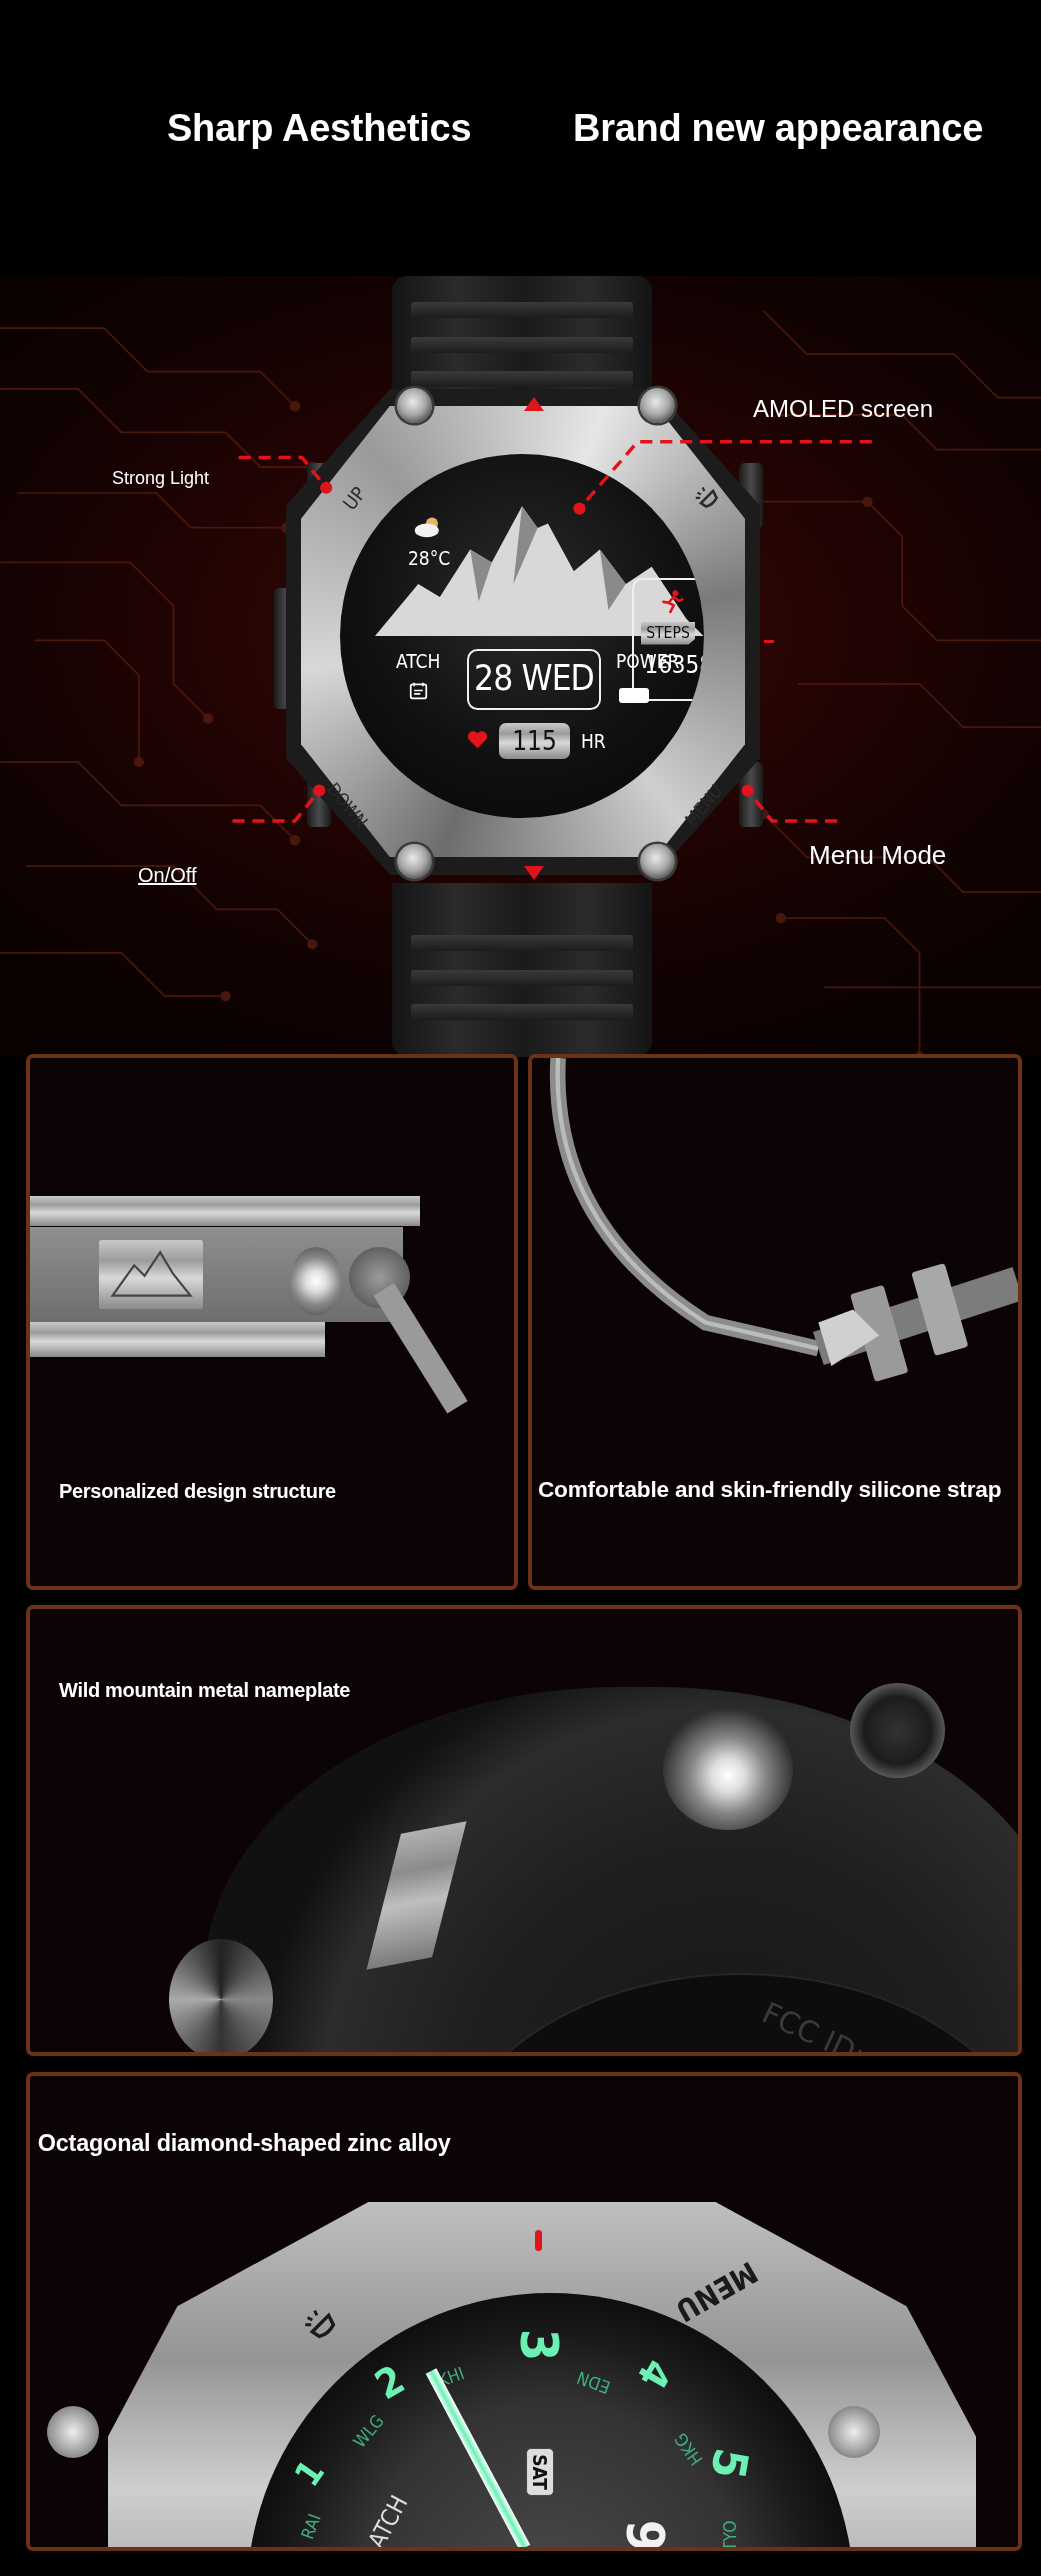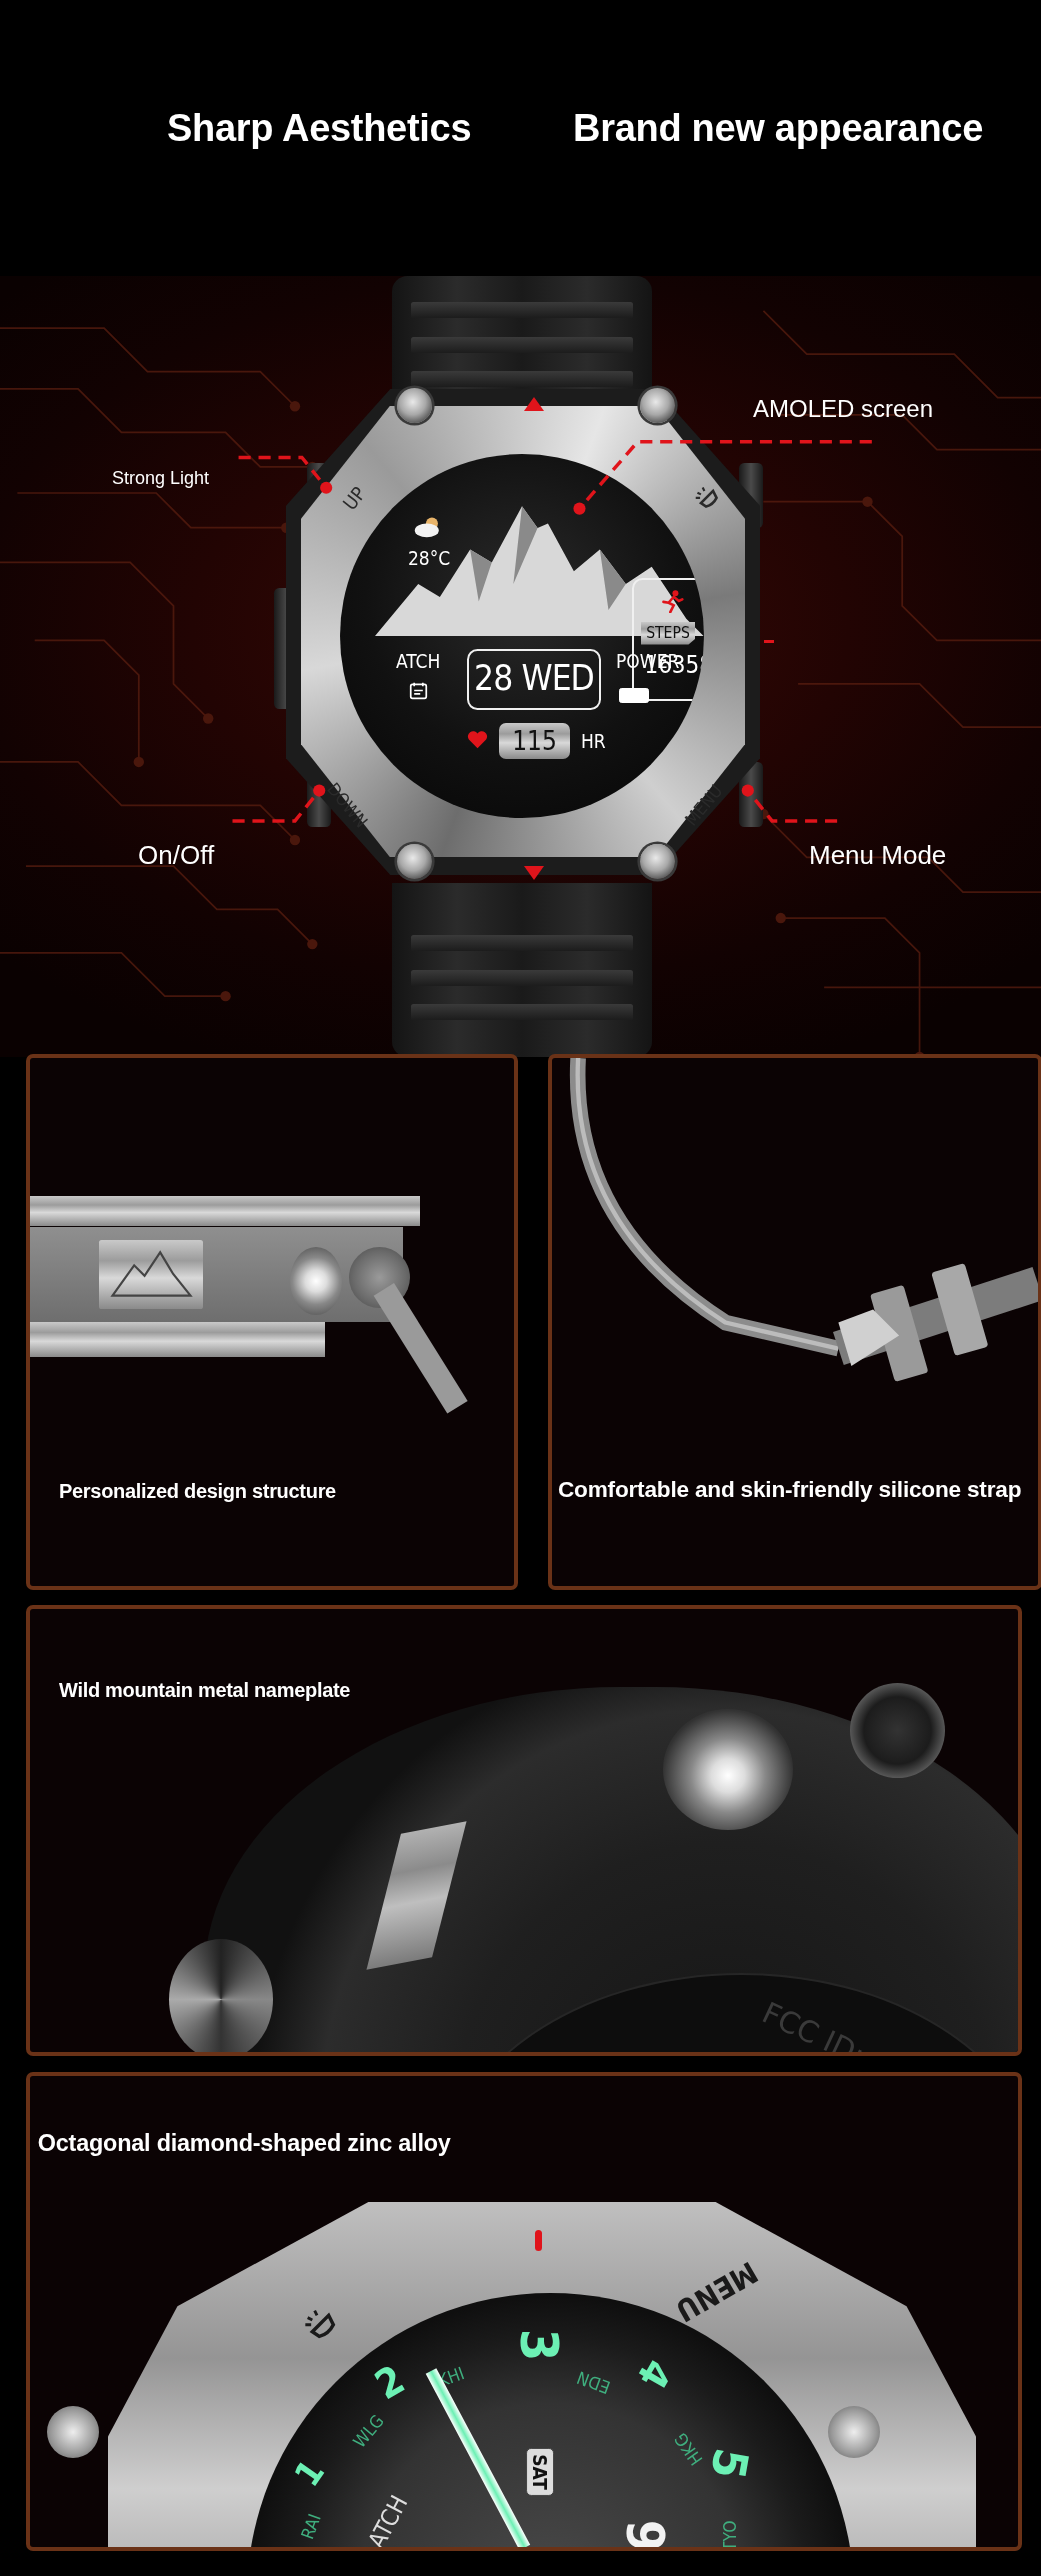--- a/index.html
+++ b/index.html
@@ -172,41 +172,41 @@
     <g fill="#e0141b">
       <circle cx="376" cy="244" r="7"></circle>
       <circle cx="668" cy="268" r="7"></circle>
       <circle cx="368" cy="593" r="7"></circle>
       <circle cx="862" cy="593" r="7"></circle>
     </g>
   </svg>
 
   <div class="abs callout-small" style="left:112px; top:193px;">Strong Light</div>
   <div class="abs callout" style="left:753px; top:121px;">AMOLED screen</div>
-  <div class="abs callout" style="left:138px; top:566px; font-size:26px;">On/Off</div>
+  <div class="abs callout" style="left:138px; top:589px; font-size:20px;text-decoration:underline;">On/Off</div>
   <div class="abs callout" style="left:809px; top:566px; font-size:26px;">Menu Mode</div>
 </section>
 
 <section class="abs panel" style="left:26px; top:1054px; width:492px; height:536px;">
   <div class="abs" style="left:0; top:121px; width:486px; height:217px;">
     <div class="abs silver" style="left:0; top:17.4px; width:390px; height:30px;"></div>
     <div class="abs" style="left:0; top:48px; width:373px; height:95px; background:linear-gradient(180deg,#8f8f8f,#6e6e6e);"></div>
     <div class="abs silver" style="left:69px; top:61px; width:104px; height:69px; border-radius:2.6px;"></div>
     <svg class="abs" style="left:78px; top:69px;" width="87" height="52" viewBox="0 0 100 60">
       <path d="M5 55 L30 20 L42 32 L60 5 L75 30 L95 55 Z" fill="none" stroke="#444" stroke-width="2.5"></path>
     </svg>
     <div class="abs" style="left:260px; top:68px; width:52px; height:68px; border-radius:50%; background:radial-gradient(circle,#fff 0%,#ddd 25%,#888 55%,#444 100%);"></div>
     <div class="abs" style="left:319px; top:68px; width:61px; height:61px; border-radius:50%; background:radial-gradient(circle,#9a9a9a 0%,#6a6a6a 60%,#444 100%);"></div>
     <div class="abs silver" style="left:0; top:143px; width:295px; height:35px;"></div>
     <div class="abs" style="left:364px; top:104px; width:139px; height:24px; background:#9a9a9a; transform:rotate(58deg); transform-origin:left top;"></div>
   </div>
   <div class="abs panel-caption" style="left:29px; top:423px;">Personalized design structure</div>
 </section>
 
-<section class="abs panel" style="left:528px; top:1054px; width:494px; height:536px;margin-left:20px;">
+<section class="abs panel" style="left:528px; top:1054px; width:494px; height:536px;">
   <svg class="abs" style="left:0; top:0;" width="486" height="347" viewBox="0 0 560 400">
     <path d="M30 0 Q20 190 200 305 L330 335" fill="none" stroke="#8c8c8c" stroke-width="18"></path>
     <path d="M30 0 Q20 190 200 305 L330 335" fill="none" stroke="#bcbcbc" stroke-width="5"></path>
     <path d="M330 335 L560 260" stroke="#7c7c7c" stroke-width="40"></path>
     <rect x="380" y="265" width="40" height="105" rx="4" fill="#9a9a9a" transform="rotate(-16 400 317)"></rect>
     <rect x="450" y="240" width="40" height="100" rx="4" fill="#a8a8a8" transform="rotate(-16 470 290)"></rect>
     <path d="M330 305 L370 290 L400 320 L345 355 Z" fill="#d0d0d0"></path>
   </svg>
   <div class="abs panel-caption-lg" style="left:6px; top:421px; font-size:22.6px;">Comfortable and skin-friendly silicone strap</div>
 </section>

